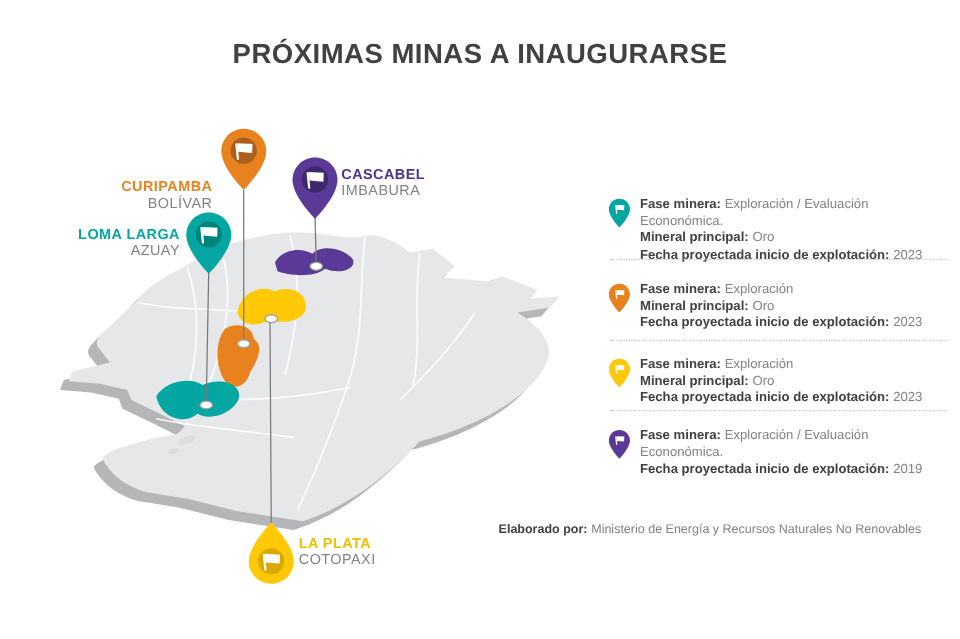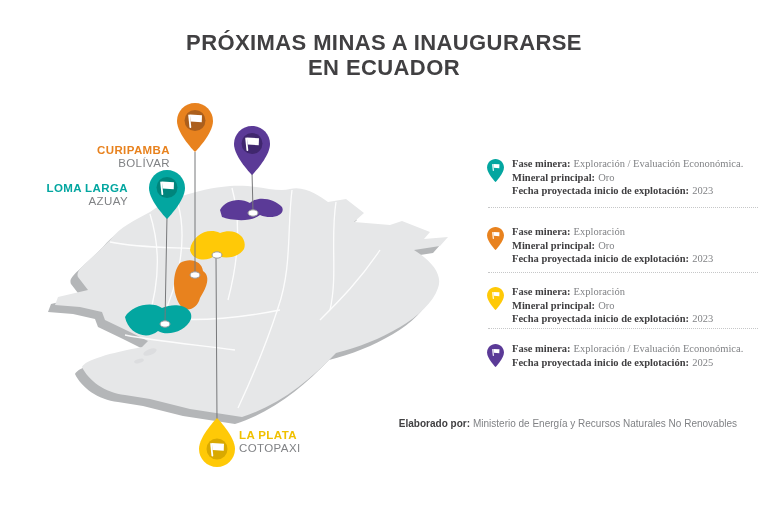--- a/index.html
+++ b/index.html
@@ -15,27 +15,27 @@
   }
   
   .pin-label{position:absolute;line-height:12.5px;letter-spacing:0.4px;}
   .pin-label .mine{font-weight:bold;font-size:11.5px;display:block;}
   .pin-label .prov{font-size:11.5px;color:#808285;display:block;font-weight:normal;}
   .pl-right{text-align:right;}
   .lbl-curipamba{top:106px;right:598px;}
   .lbl-curipamba .mine{color:#E8821E;margin-top:38px;}
   .lbl-cascabel{top:134px;left:273px;}
   .lbl-cascabel .mine{color:#4F3190;}
-  .lbl-lomalarga{top:182px;right:640px;}
+  .lbl-lomalarga{top:182px;right:624px;}
   .lbl-lomalarga .mine{color:#03A6A0;}
   .lbl-laplata{top:429px;left:239px;}
   .lbl-laplata .mine{color:#F0C000;}
   
   .detail{position:absolute;left:487px;width:276px;}
-  .detail .txt{margin-left:25px;font-size:10.5px;line-height:13.5px;color:#808285;font-family:Liberation Serif, serif;}
+  .detail .txt{margin-left:25px;font-size:10.5px;line-height:13.5px;color:#808285;}
   .detail .lab{font-weight:bold;color:#414042;margin-right:3px;}
   .detail svg{position:absolute;left:0;top:2px;}
   .d1{top:157px;} .d2{top:225px;} .d3{top:285px;} .d4{top:342px;}
   .sep{position:absolute;left:488px;width:270px;border-top:1px dotted #c6c7c8;height:0;}
   .s1{top:207px;} .s2{top:272px;} .s3{top:328px;}
   
   .credits{
     position:absolute;top:417px;right:31px;width:480px;text-align:right;
     font-size:10px;line-height:13px;color:#808285;
   }
@@ -43,21 +43,20 @@
   
   .mapsvg{position:absolute;left:0;top:0;}
 </style>
 </head>
 <body>
 
 <div id="canvas">
 
   <div class="title">
     <div>PRÓXIMAS MINAS A INAUGURARSE</div>
-    <div>EN ECUADOR</div>
   </div>
 
   <svg class="mapsvg" width="768" height="511" viewBox="0 0 768 511">
 
     <path transform="translate(-7,7)" fill="#b4b6b8" d="M150,212 C165,201 195,189 230,186 C258,184 276,193 290,189 C304,185 320,196 328,202 L346,199 L364,213 L354,222 L390,225 L402,221 L430,232 L424,239 L448,237 L440,246 L414,250 C432,261 443,275 438,288 C428,317 380,342 336,353 C310,380 280,405 242,417 L190,409 L150,399 L125,395 C105,393 88,380 82,367 C85,360 110,353 142,347 L148,341 L130,332 L105,320 L102,312 L80,307 L55,305 L58,297 L88,290 L78,277 C75,270 85,265 110,240 C120,227 135,220 150,212 Z"></path>
 
     <path fill="#e6e7e8" d="M150,212 C165,201 195,189 230,186 C258,184 276,193 290,189 C304,185 320,196 328,202 L346,199 L364,213 L354,222 L390,225 L402,221 L430,232 L424,239 L448,237 L440,246 L414,250 C432,261 443,275 438,288 C428,317 380,342 336,353 C310,380 280,405 242,417 L190,409 L150,399 L125,395 C105,393 88,380 82,367 C85,360 110,353 142,347 L148,341 L130,332 L105,320 L102,312 L80,307 L55,305 L58,297 L88,290 L78,277 C75,270 85,265 110,240 C120,227 135,220 150,212 Z"></path>
 
     <g fill="none" stroke="#ffffff" stroke-width="1.3" opacity="0.9">
       <path d="M178,204 C188,240 178,285 162,318"></path>
@@ -129,20 +128,24 @@
         <rect x="11.8" y="24.5" width="1.8" height="13.5" rx="0.9"></rect>
         <path d="M13.5,24.5 L25.5,26.5 L24.5,33.5 L13.5,31.5 Z"></path>
       </g>
     </g>
   </svg>
 
   <div class="pin-label pl-right lbl-curipamba">
     <span class="mine">CURIPAMBA</span>
     <span class="prov">BOLÍVAR</span>
   </div>
+  <div class="pin-label lbl-cascabel">
+    <span class="mine">CASCABEL</span>
+    <span class="prov">IMBABURA</span>
+  </div>
   <div class="pin-label pl-right lbl-lomalarga">
     <span class="mine">LOMA LARGA</span>
     <span class="prov">AZUAY</span>
   </div>
   <div class="pin-label lbl-laplata">
     <span class="mine">LA PLATA</span>
     <span class="prov">COTOPAXI</span>
   </div>
 
   <div class="detail d1">
@@ -196,21 +199,21 @@
   <div class="detail d4">
     <svg width="17" height="23" viewBox="0 0 36 49">
       <path fill="#5B3A97" d="M18,0 C8,0 0,8 0,18 C0,31 18,49 18,49 C18,49 36,31 36,18 C36,8 28,0 18,0 Z"></path>
       <g fill="#ffffff" transform="rotate(-6 18 17.5)">
         <rect x="11.5" y="10" width="2.4" height="15" rx="1.2"></rect>
         <path d="M14,10 L27,12.2 L25.8,20.5 L14,18.3 Z"></path>
       </g>
     </svg>
     <div class="txt">
       <div><span class="lab">Fase minera:</span><span>Exploración / Evaluación Econonómica.</span></div>
-      <div><span class="lab">Fecha proyectada inicio de explotación:</span><span>2025</span></div>
+      <div><span class="lab">Fecha proyectada inicio de explotación:</span><span>2019</span></div>
     </div>
   </div>
 
   <div class="credits">
     <div><b>Elaborado por:</b><span>Ministerio de Energía y Recursos Naturales No Renovables</span></div>
   </div>
 
 </div>
 
 </body></html>

